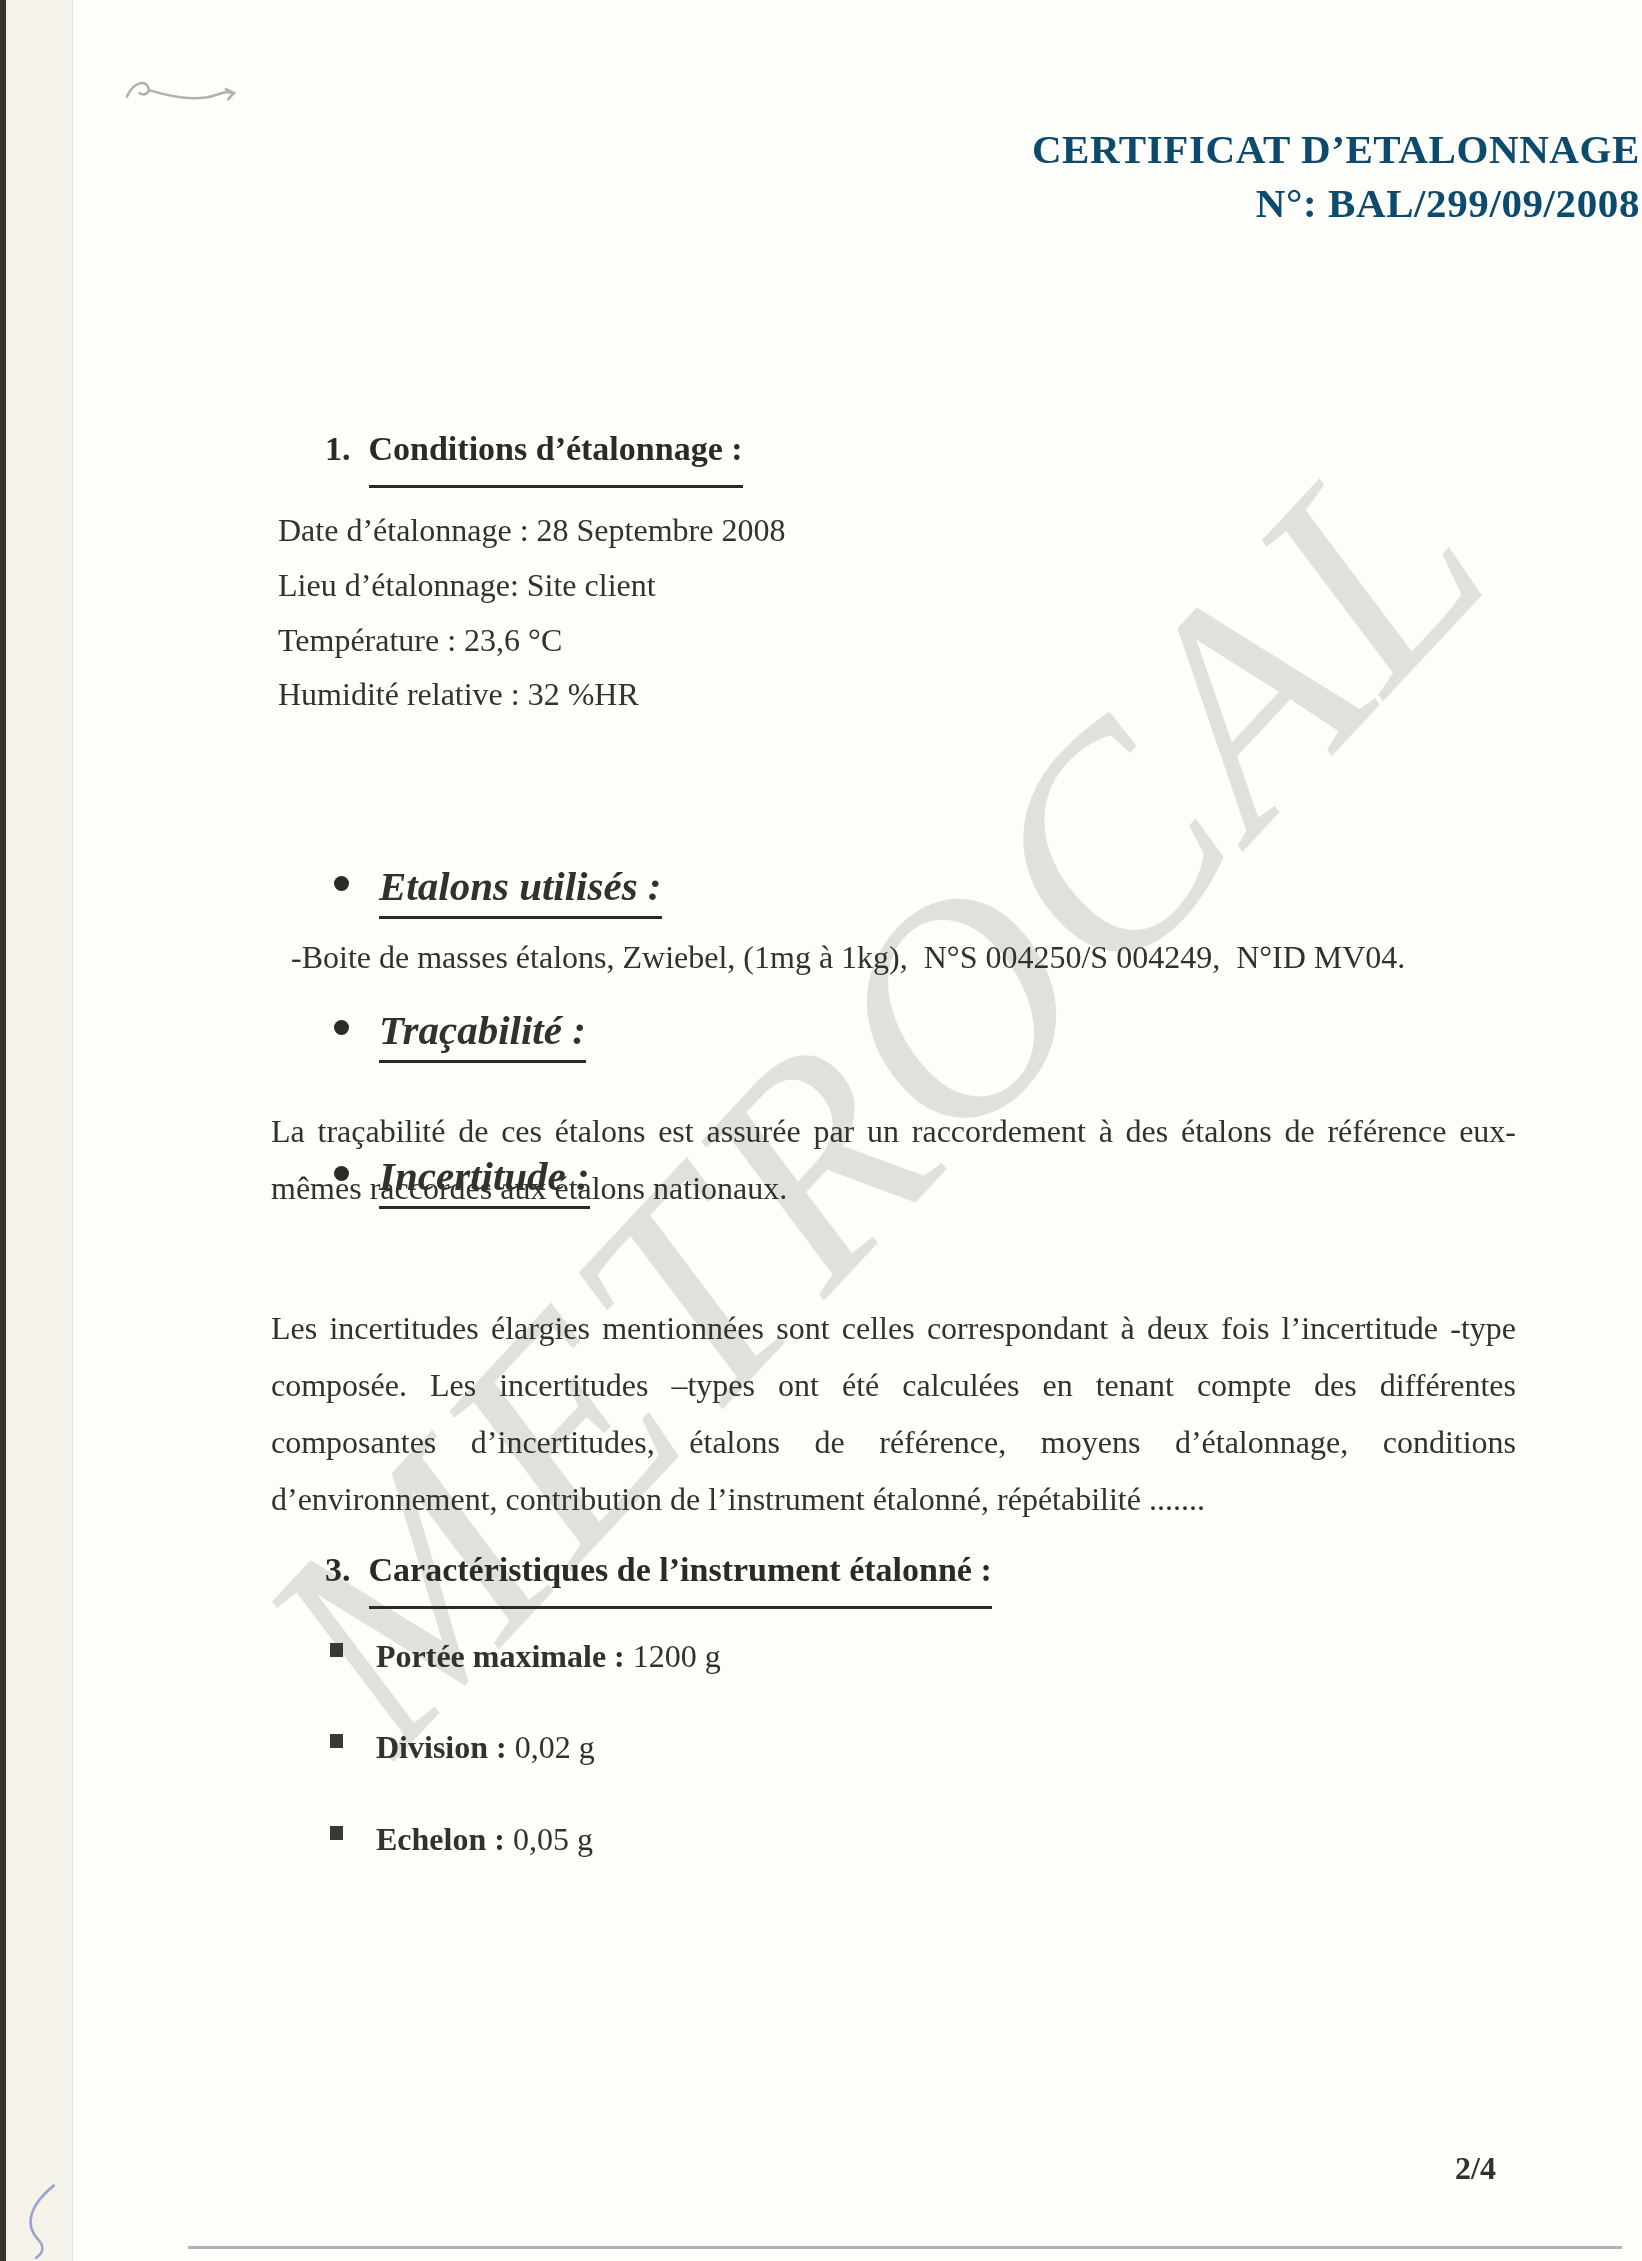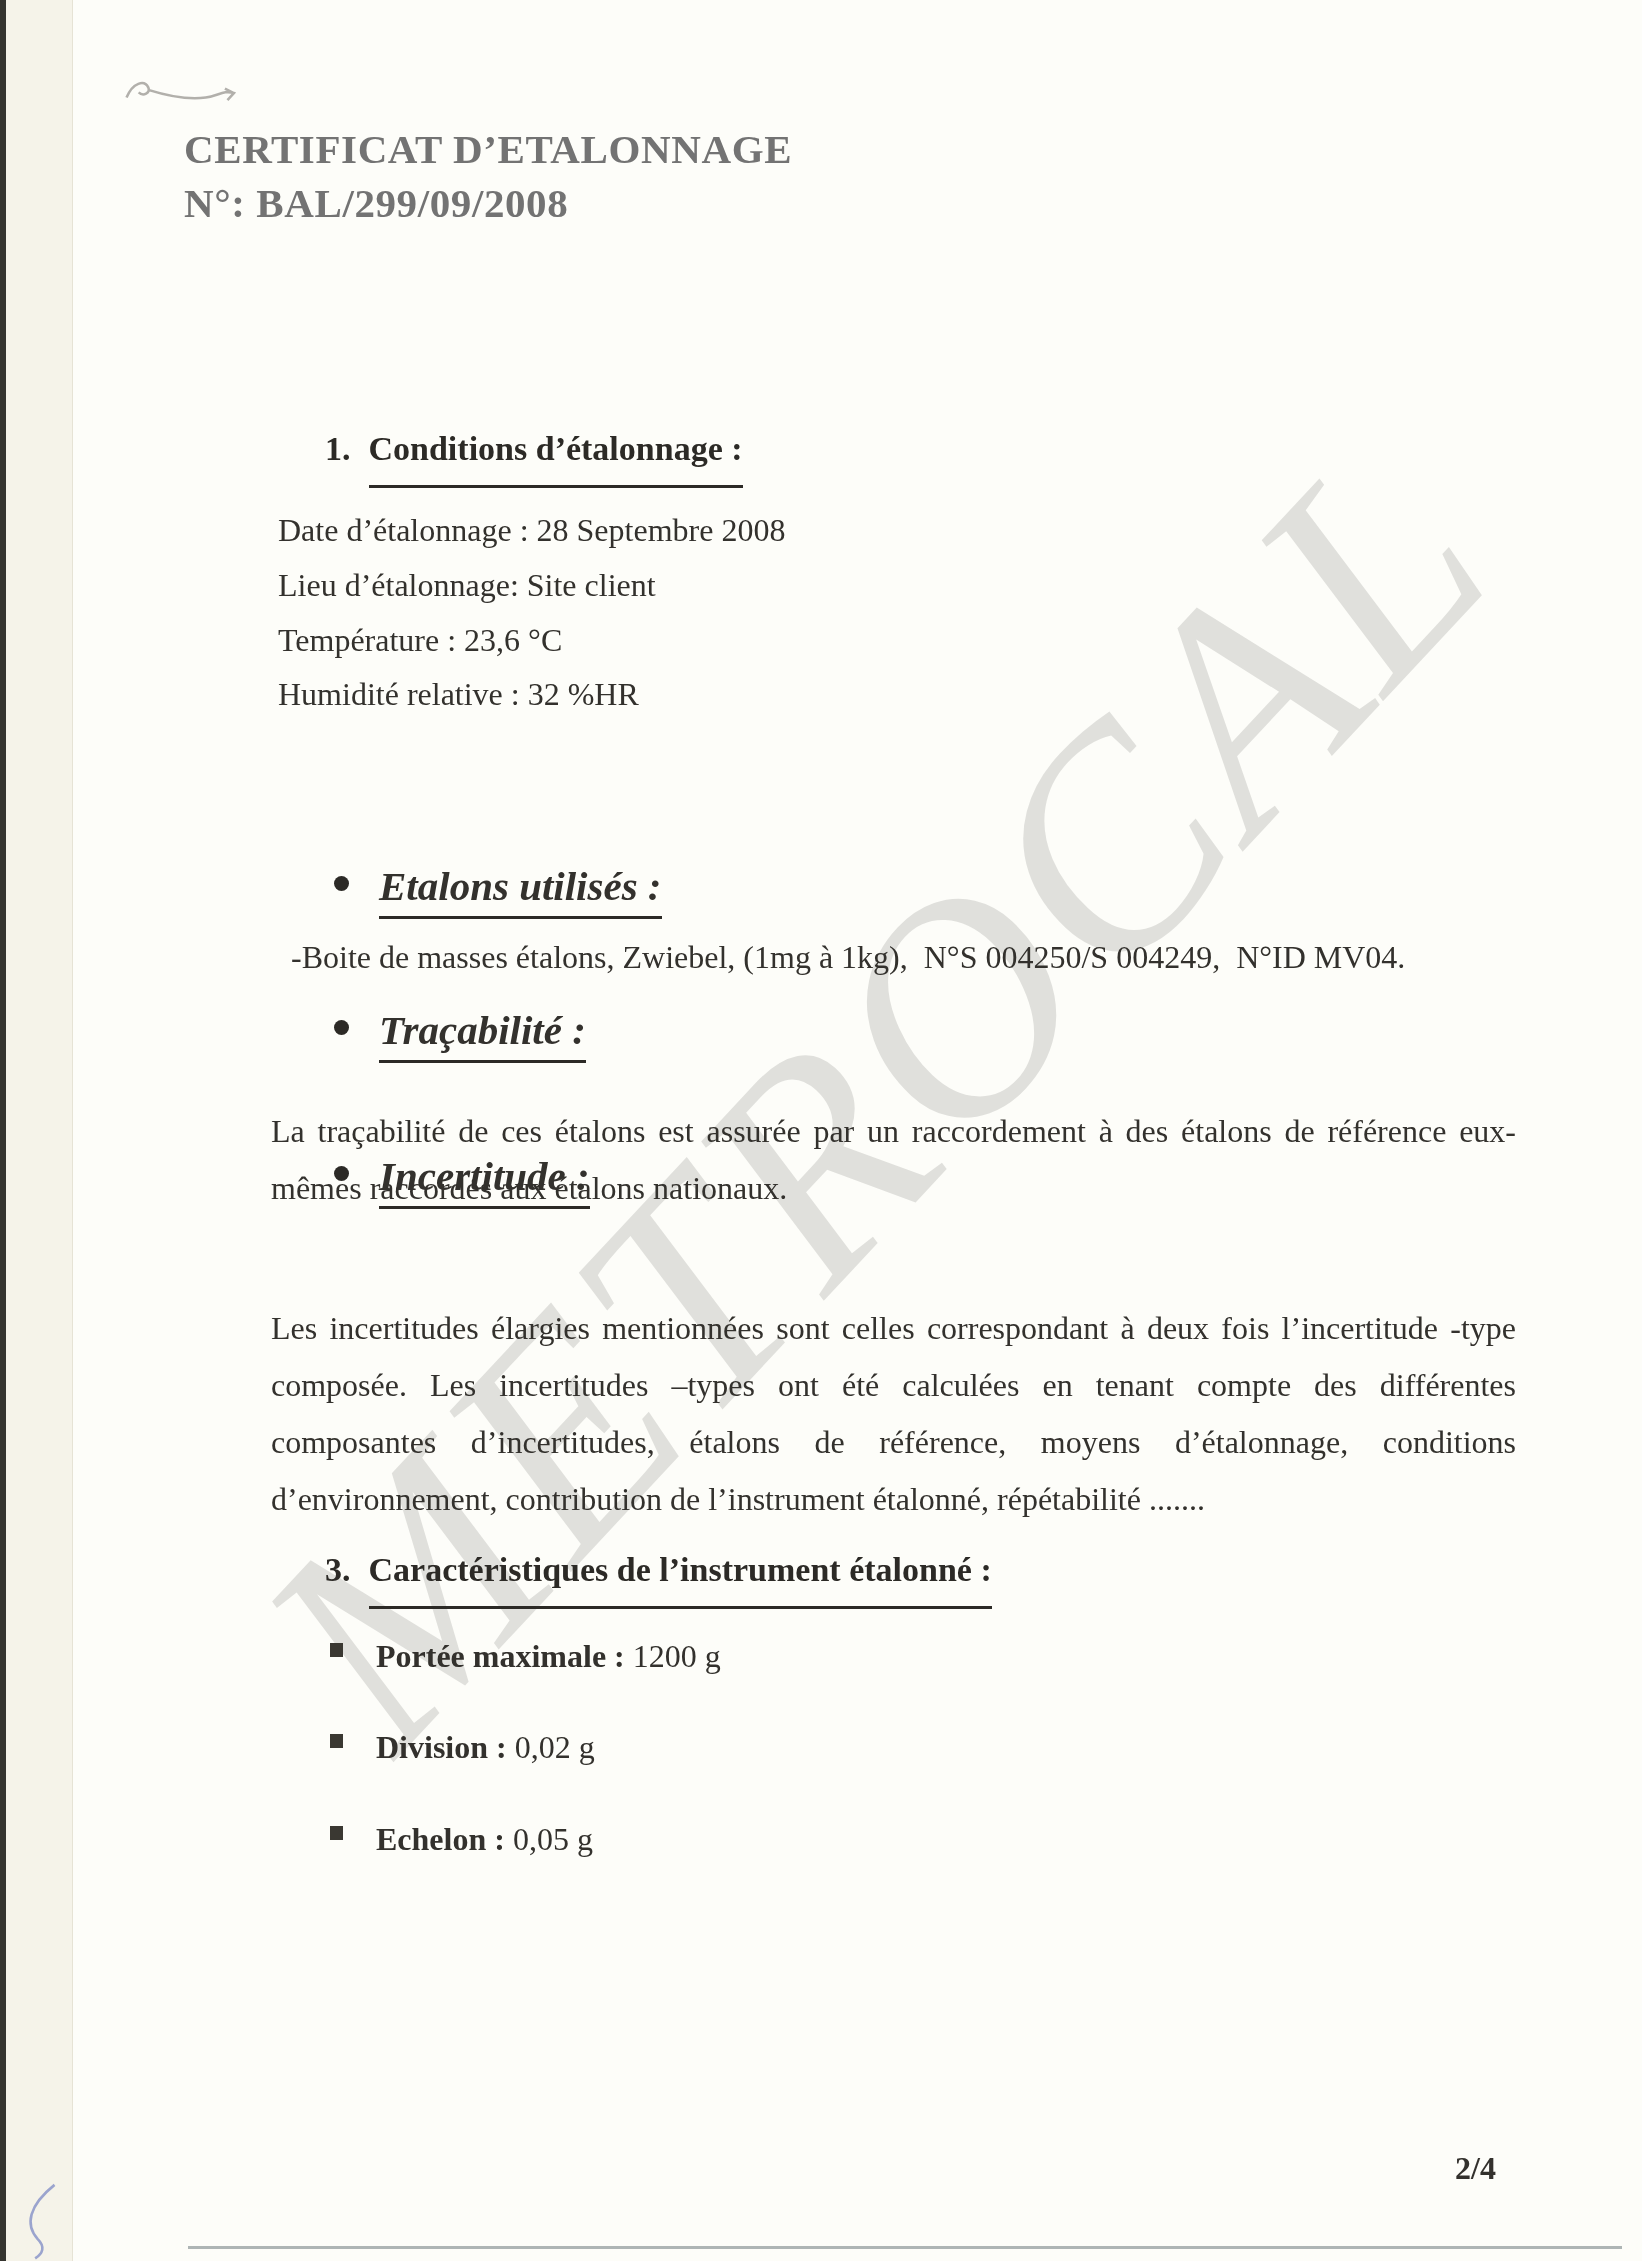--- a/index.html
+++ b/index.html
@@ -14,22 +14,22 @@
     background:#f5f3e9; border-right:0.6px solid #e6e3d5; }
   .watermark {
     position:absolute; left:-90px; top:921px; width:1933px; z-index:0;
     text-align:center; white-space:nowrap; pointer-events:none;
     font-style:italic; font-size:303px; letter-spacing:7.7px;
     color:rgba(152,152,148,0.28);
     transform:rotate(-47deg);
   }
   .title {
     position:absolute; left:184px; top:122px; width:1456px; z-index:2;
-    text-align:left; font-weight:bold; font-size:41px; line-height:54px;
-    color:#737373; letter-spacing:0.6px;
+    text-align:right; font-weight:bold; font-size:41px; line-height:54px;
+    color:#0c4a6e; letter-spacing:0.6px;
   }
   .title span { display:block; }
   .sec-heading { position:absolute; z-index:2; font-weight:bold; font-size:34px; color:#2c2a26; white-space:nowrap; }
   .sec-num { display:inline-block; margin-right:18px; }
   .sec-text { display:inline-block; border-bottom:3.9px solid #2c2a26; padding-bottom:17px; }
   .cond-row { position:absolute; left:278px; z-index:2; font-size:32px; white-space:nowrap; }
   .cond-label { font-weight:normal; }
   .bullet-row { position:absolute; left:334px; z-index:2; font-size:32px; white-space:nowrap; }
   .bullet-dot { display:inline-block; width:15px; height:15px; border-radius:50%;
     background:#2c2a26; vertical-align:9px; margin-right:30px; }

